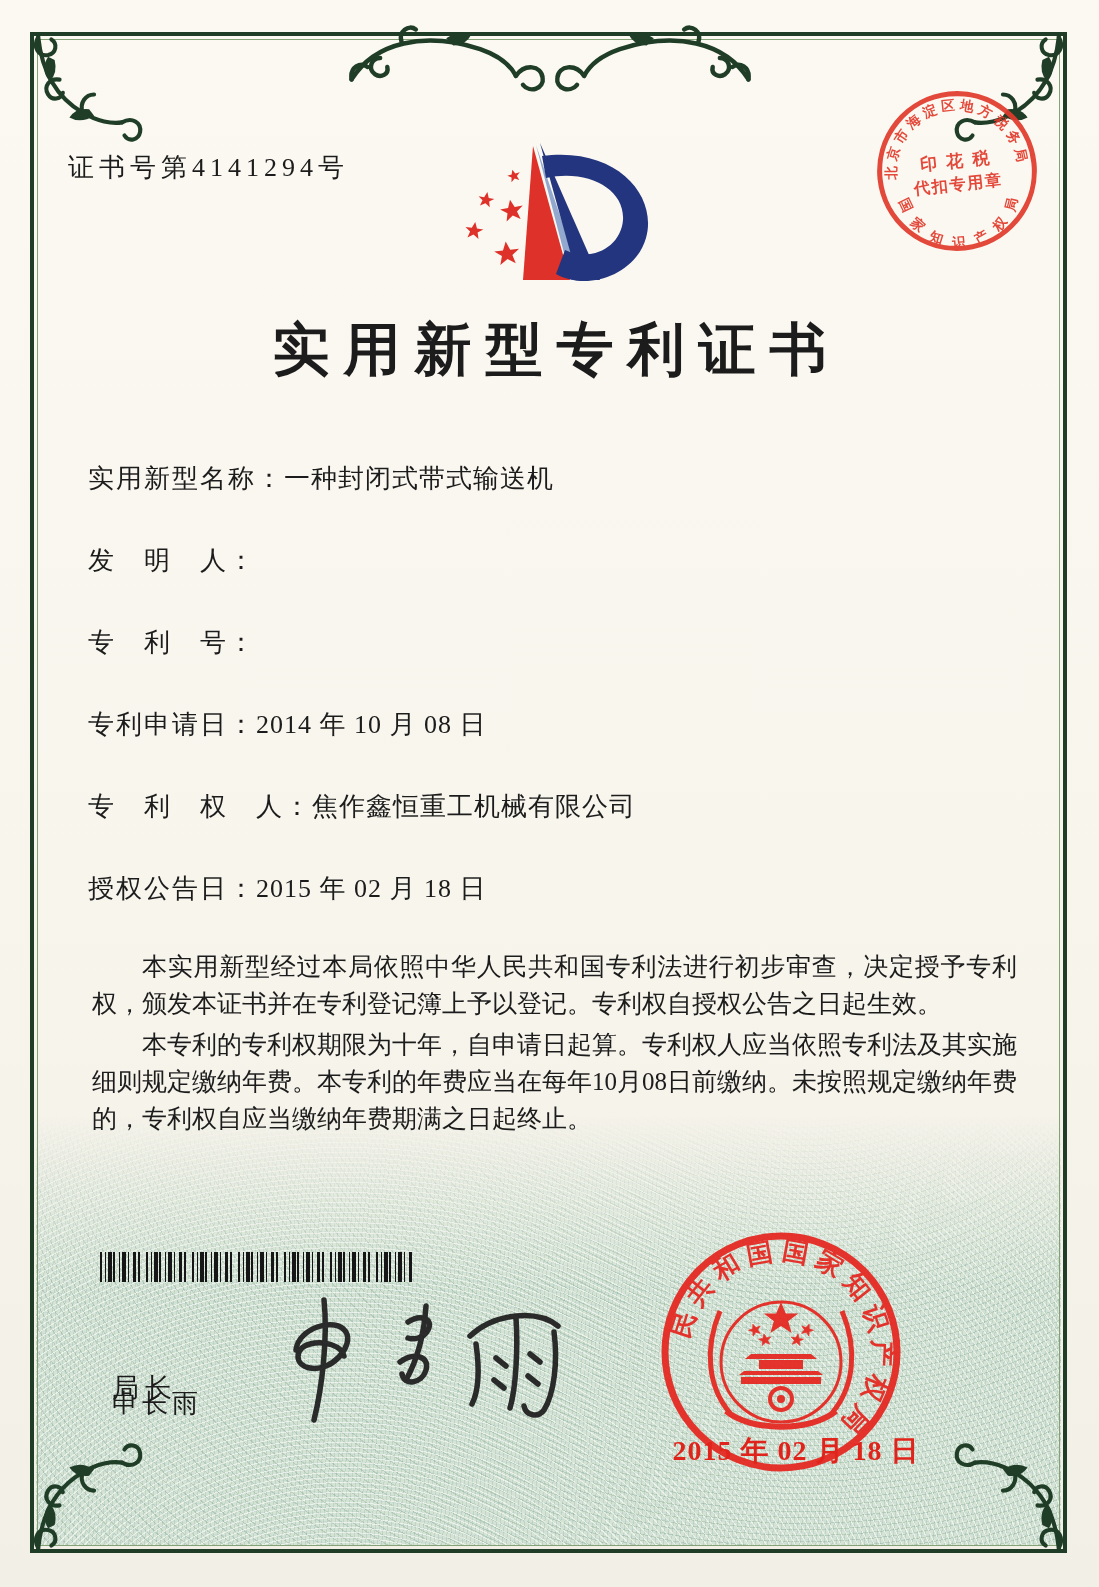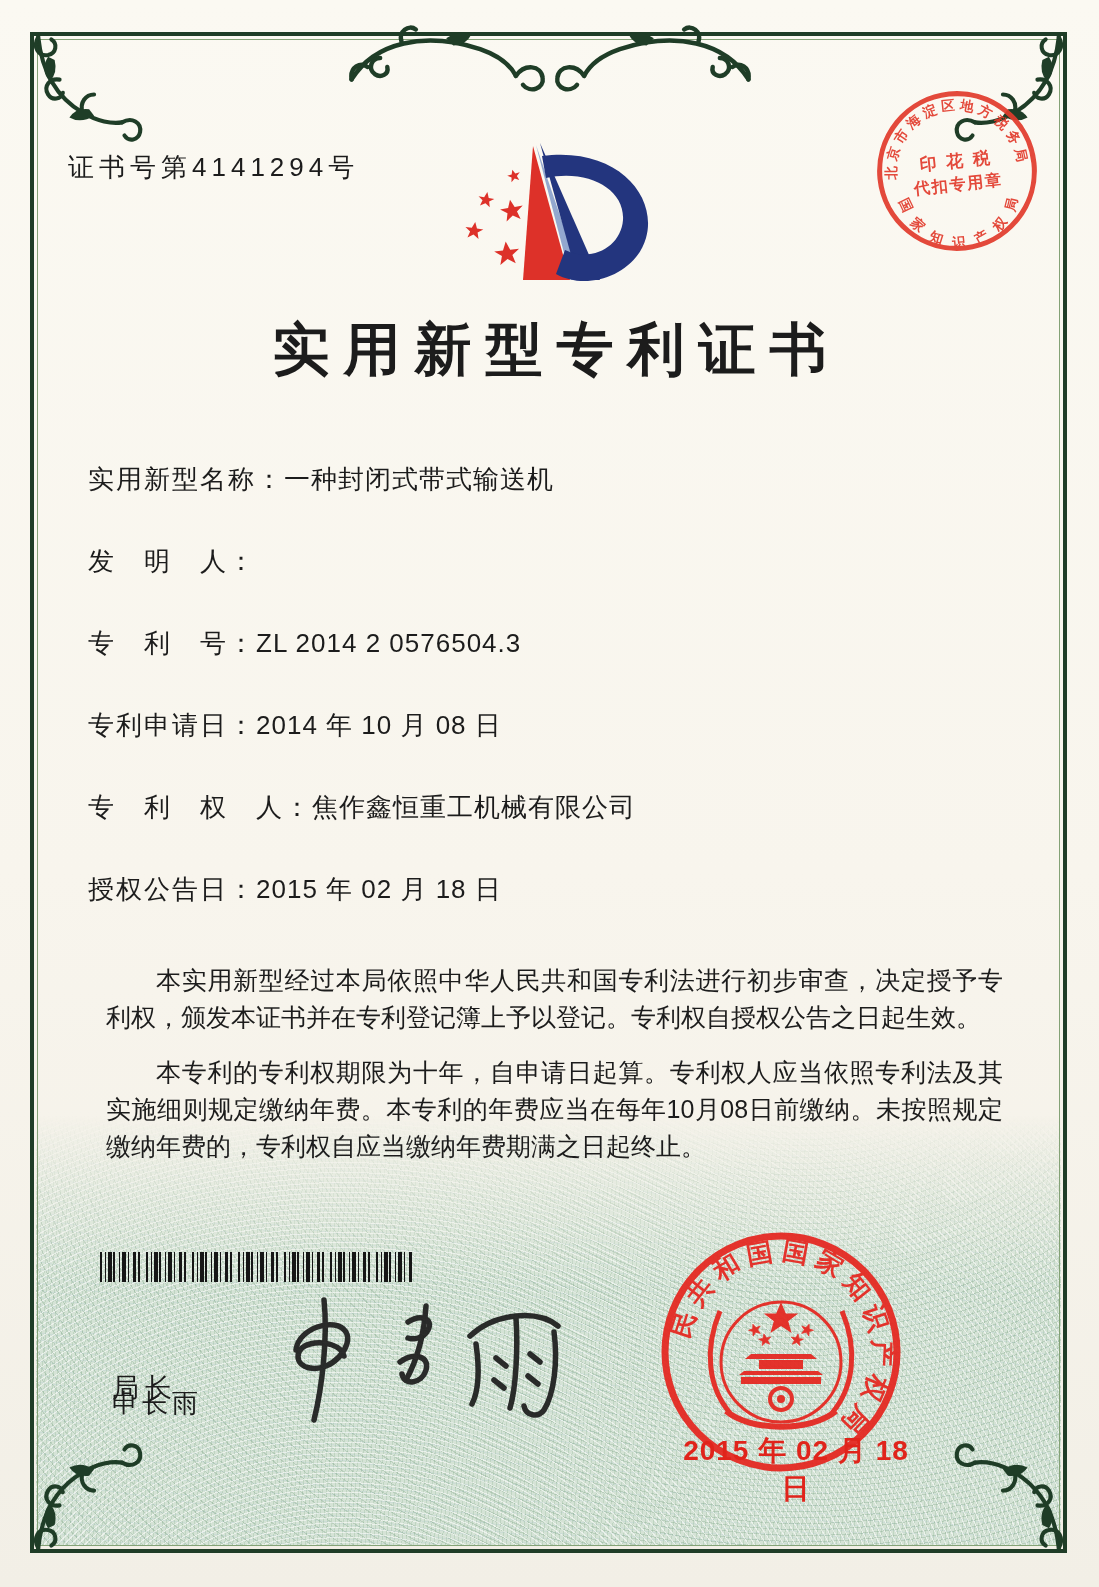--- a/index.html
+++ b/index.html
@@ -1,19 +1,19 @@
 <!DOCTYPE html>
 <html><head>
 <meta charset="utf-8">
 <style>
   html,body{margin:0;padding:0;background:#777;}
   .page{
     position:relative;width:1099px;height:1587px;margin:0 auto;overflow:hidden;
     background:linear-gradient(180deg,#fbf9f2 0%,#f8f5ed 55%,#f2efe6 100%);
-    font-family:Liberation Sans, sans-serif;color:#1c1c1c;
+    font-family:Liberation Serif, serif;color:#1c1c1c;
   }
   
   .guilloche{
     position:absolute;left:36px;right:38px;top:1115px;bottom:42px;z-index:0;
     background-color:#d5e3d6;
     background-image:
       repeating-radial-gradient(circle at 30% 160%, rgba(255,255,255,.55) 0 1px, rgba(0,0,0,0) 1px 5px),
       repeating-radial-gradient(circle at 75% -60%, rgba(120,160,130,.30) 0 1px, rgba(0,0,0,0) 1px 6px),
       repeating-linear-gradient(96deg, rgba(150,185,155,.35) 0 1px, rgba(0,0,0,0) 1px 4px),
       repeating-linear-gradient(8deg, rgba(160,190,210,.18) 0 1px, rgba(0,0,0,0) 1px 7px);
@@ -35,21 +35,21 @@
   .logo{position:absolute;left:452px;top:138px;z-index:3;}
   .tax-stamp{position:absolute;left:872px;top:86px;z-index:3;transform:rotate(-6deg);opacity:.92;}
   .title{position:absolute;left:0;right:0;top:312px;text-align:center;font-size:57px;font-weight:bold;letter-spacing:14px;text-indent:14px;z-index:3;}
   
   .fields{position:absolute;left:88px;top:462px;right:70px;z-index:3;}
   .field-row{display:flex;font-size:26px;line-height:34px;margin-bottom:48px;text-align:right;}
   .field-label{white-space:pre;letter-spacing:2px;}
   .field-value{letter-spacing:1px;}
   
   .body-text{position:absolute;left:88px;right:78px;top:944px;z-index:3;font-size:25px;line-height:37px;text-align:justify;}
-  .body-text p{margin:18px;text-indent:2em;}
+  .body-text p{margin:4px;text-indent:2em;}
   
   .barcode{position:absolute;left:100px;top:1252px;width:312px;height:30px;z-index:3;
     background:repeating-linear-gradient(90deg,
       #161616 0 2px, rgba(0,0,0,0) 2px 5px,
       #161616 5px 6px, rgba(0,0,0,0) 6px 8px,
       #161616 8px 12px, rgba(0,0,0,0) 12px 13px,
       #161616 13px 15px, rgba(0,0,0,0) 15px 19px,
       #161616 19px 20px, rgba(0,0,0,0) 20px 22px,
       #161616 22px 26px, rgba(0,0,0,0) 26px 28px,
       #161616 28px 29px, rgba(0,0,0,0) 29px 33px,
@@ -152,21 +152,20 @@
   <div class="fields">
     <div class="field-row">
       <span class="field-label">实用新型名称：</span>
       <span class="field-value">一种封闭式带式输送机</span>
     </div>
     <div class="field-row">
       <span class="field-label">发　明　人：</span>
     </div>
     <div class="field-row">
       <span class="field-label">专　利　号：</span>
-      <span class="field-value">ZL 2014 2 0576504.3</span>
     </div>
     <div class="field-row">
       <span class="field-label">专利申请日：</span>
       <span class="field-value">2014 年 10 月 08 日</span>
     </div>
     <div class="field-row">
       <span class="field-label">专　利　权　人：</span>
       <span class="field-value">焦作鑫恒重工机械有限公司</span>
     </div>
     <div class="field-row">

